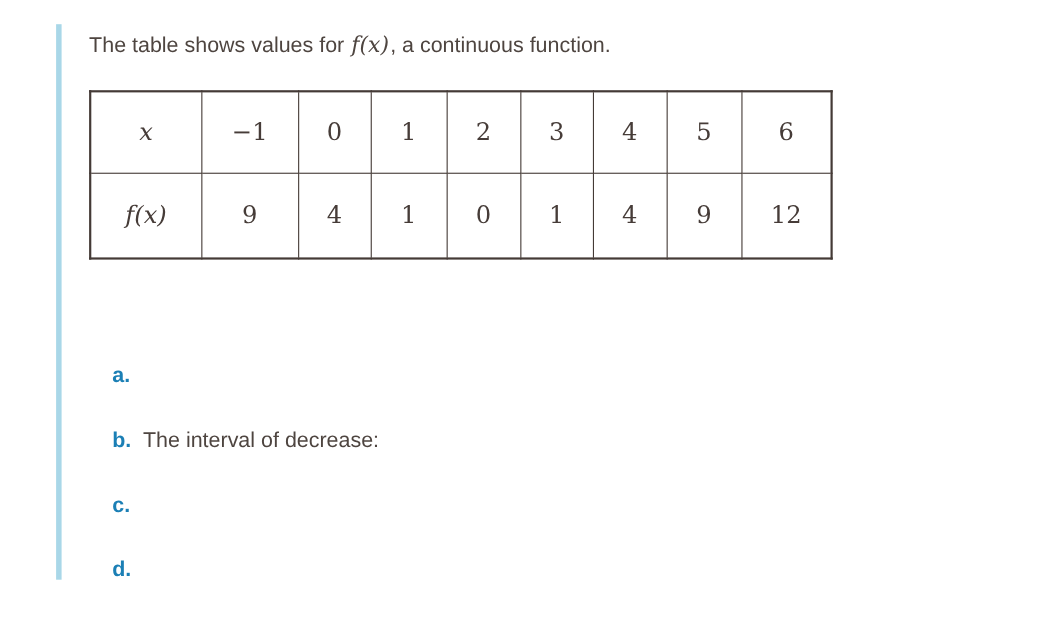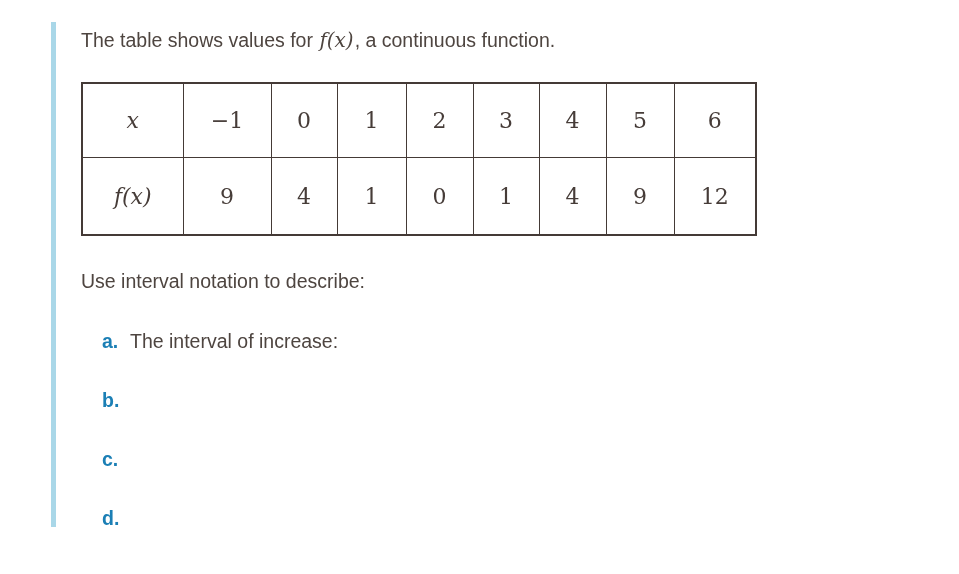--- a/index.html
+++ b/index.html
@@ -130,29 +130,28 @@
         <td>1</td>
         <td>0</td>
         <td>1</td>
         <td>4</td>
         <td>9</td>
         <td>12</td>
       </tr>
     </tbody>
   </table>
 
-  <p class="instruction">Use interval notation to describe:</p>
 
   <div class="item item-a">
     <span class="item-label">a.</span>
-    <span class="item-text">The interval of increase:</span>
   </div>
 
   <div class="item item-b">
     <span class="item-label">b.</span>
+    <span class="item-text">The interval of decrease:</span>
   </div>
 
   <div class="item item-c">
     <span class="item-label">c.</span>
   </div>
 
   <div class="item item-d">
     <span class="item-label">d.</span>
   </div>
 

